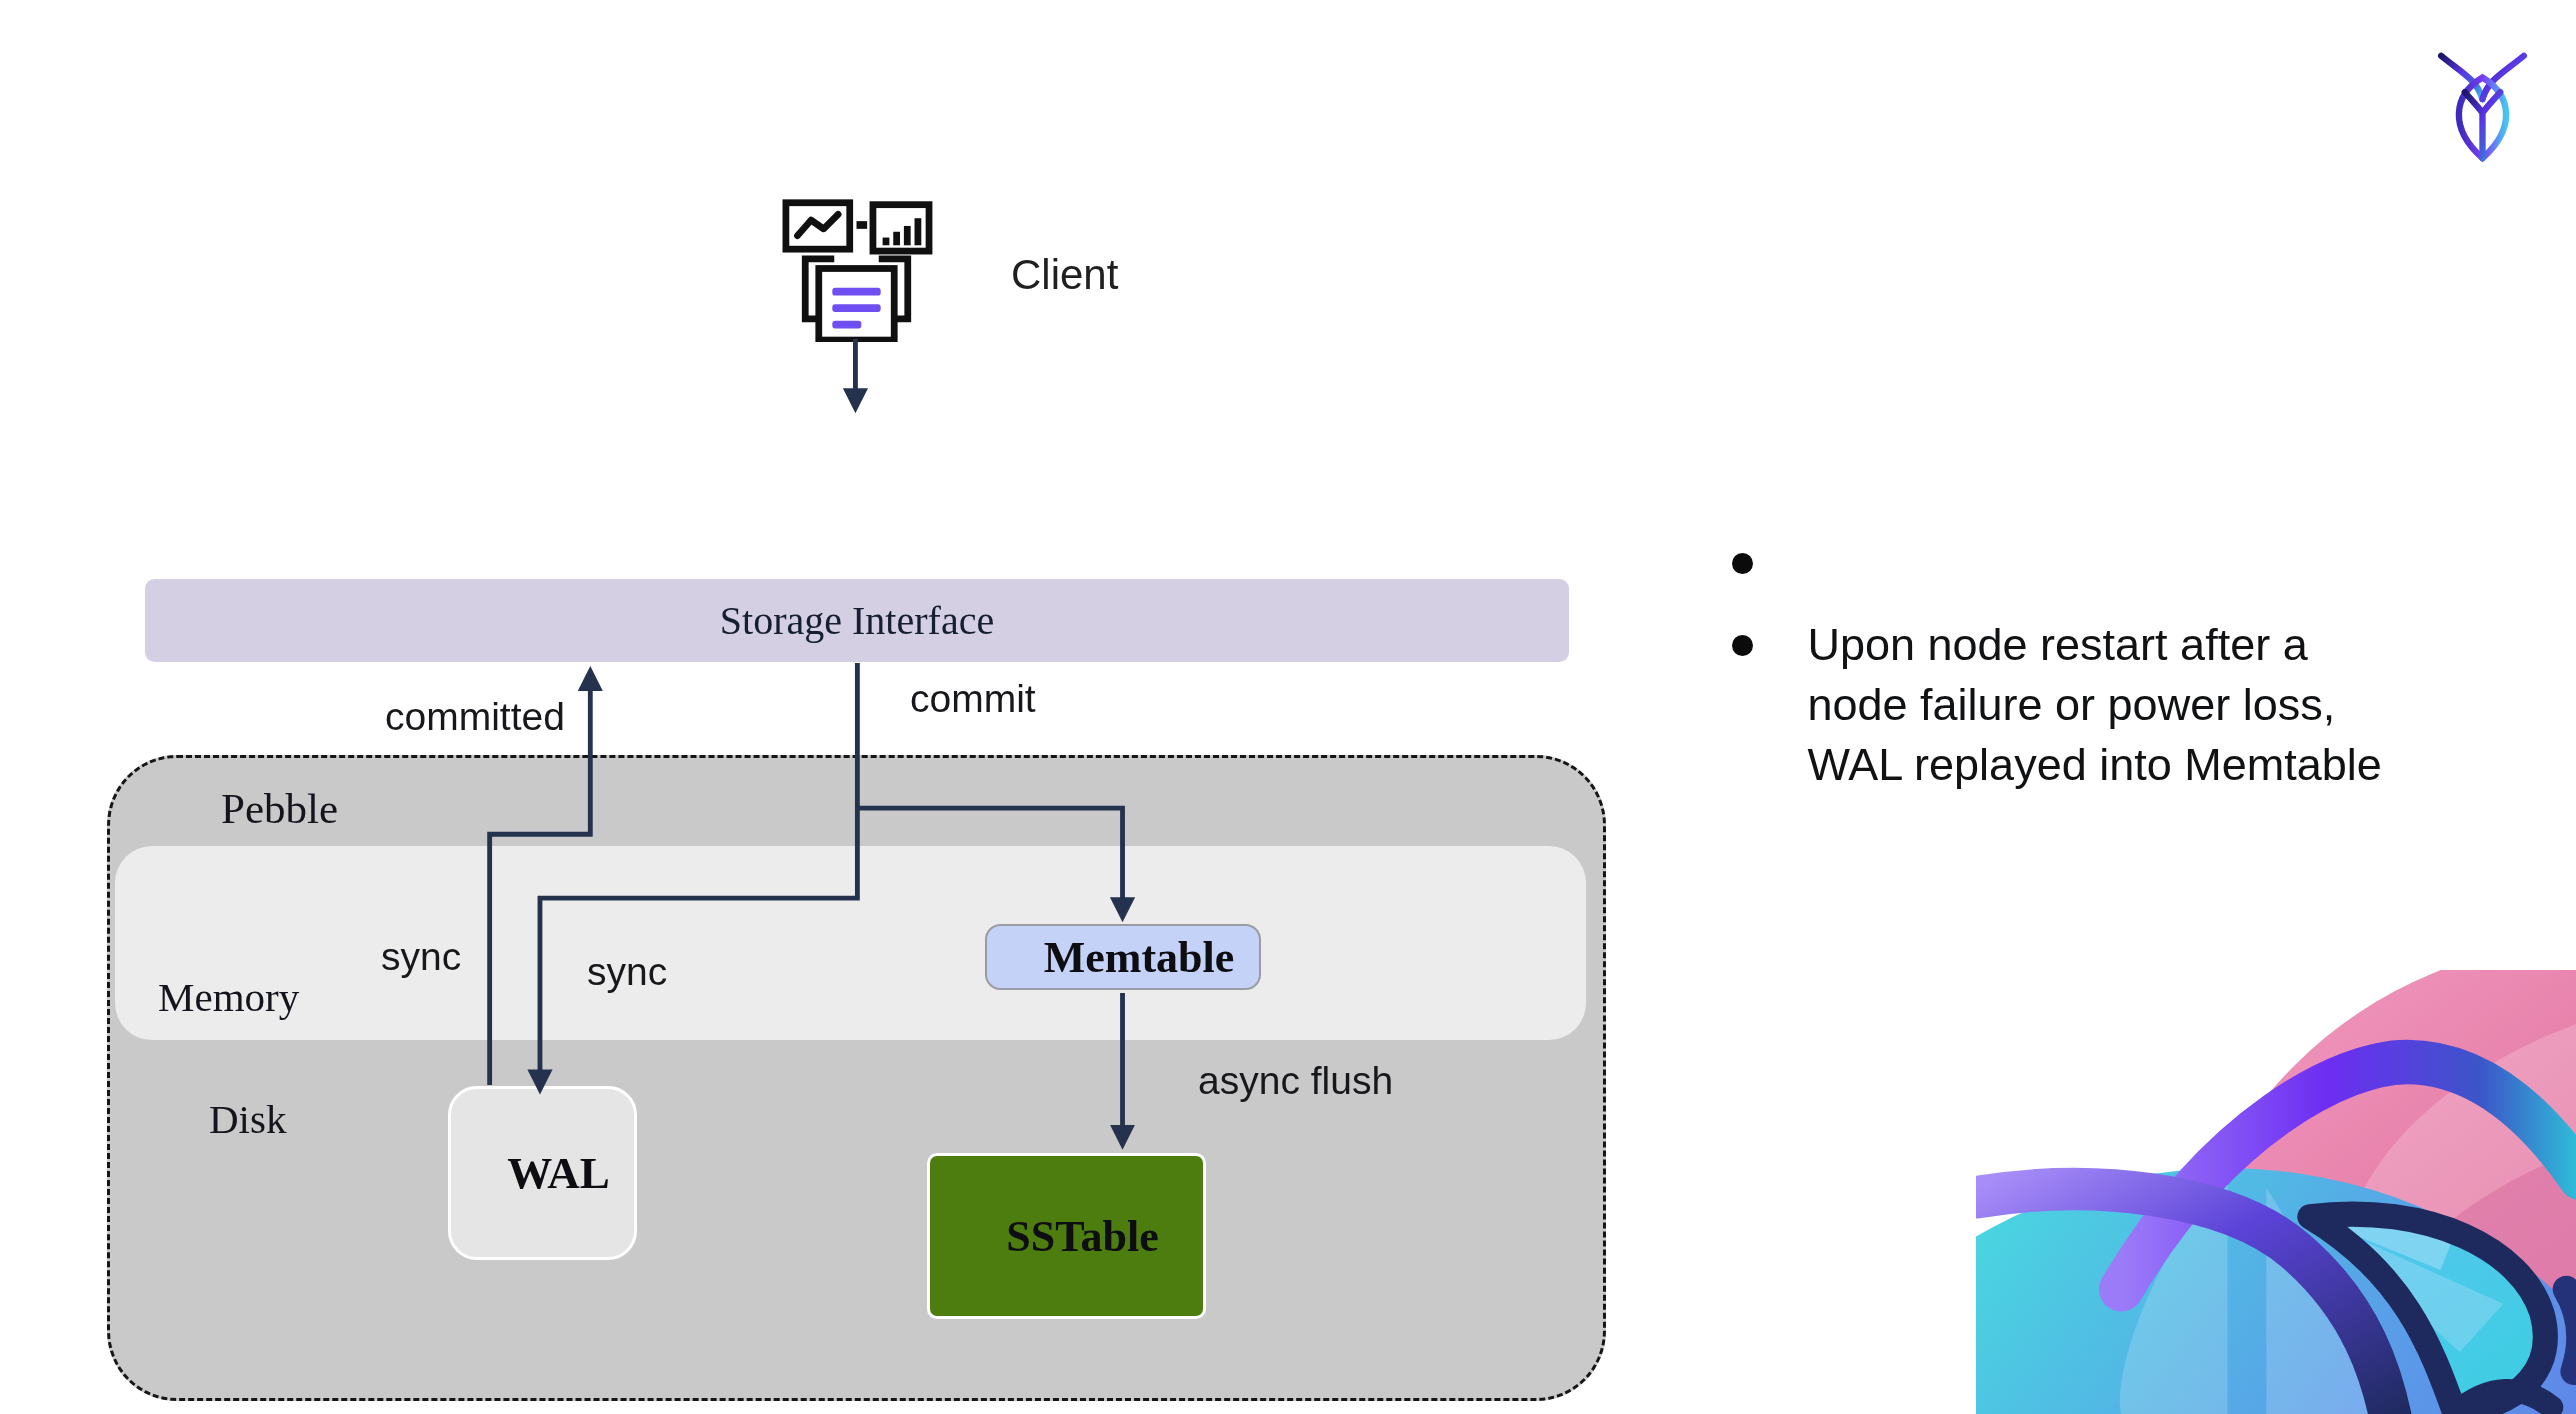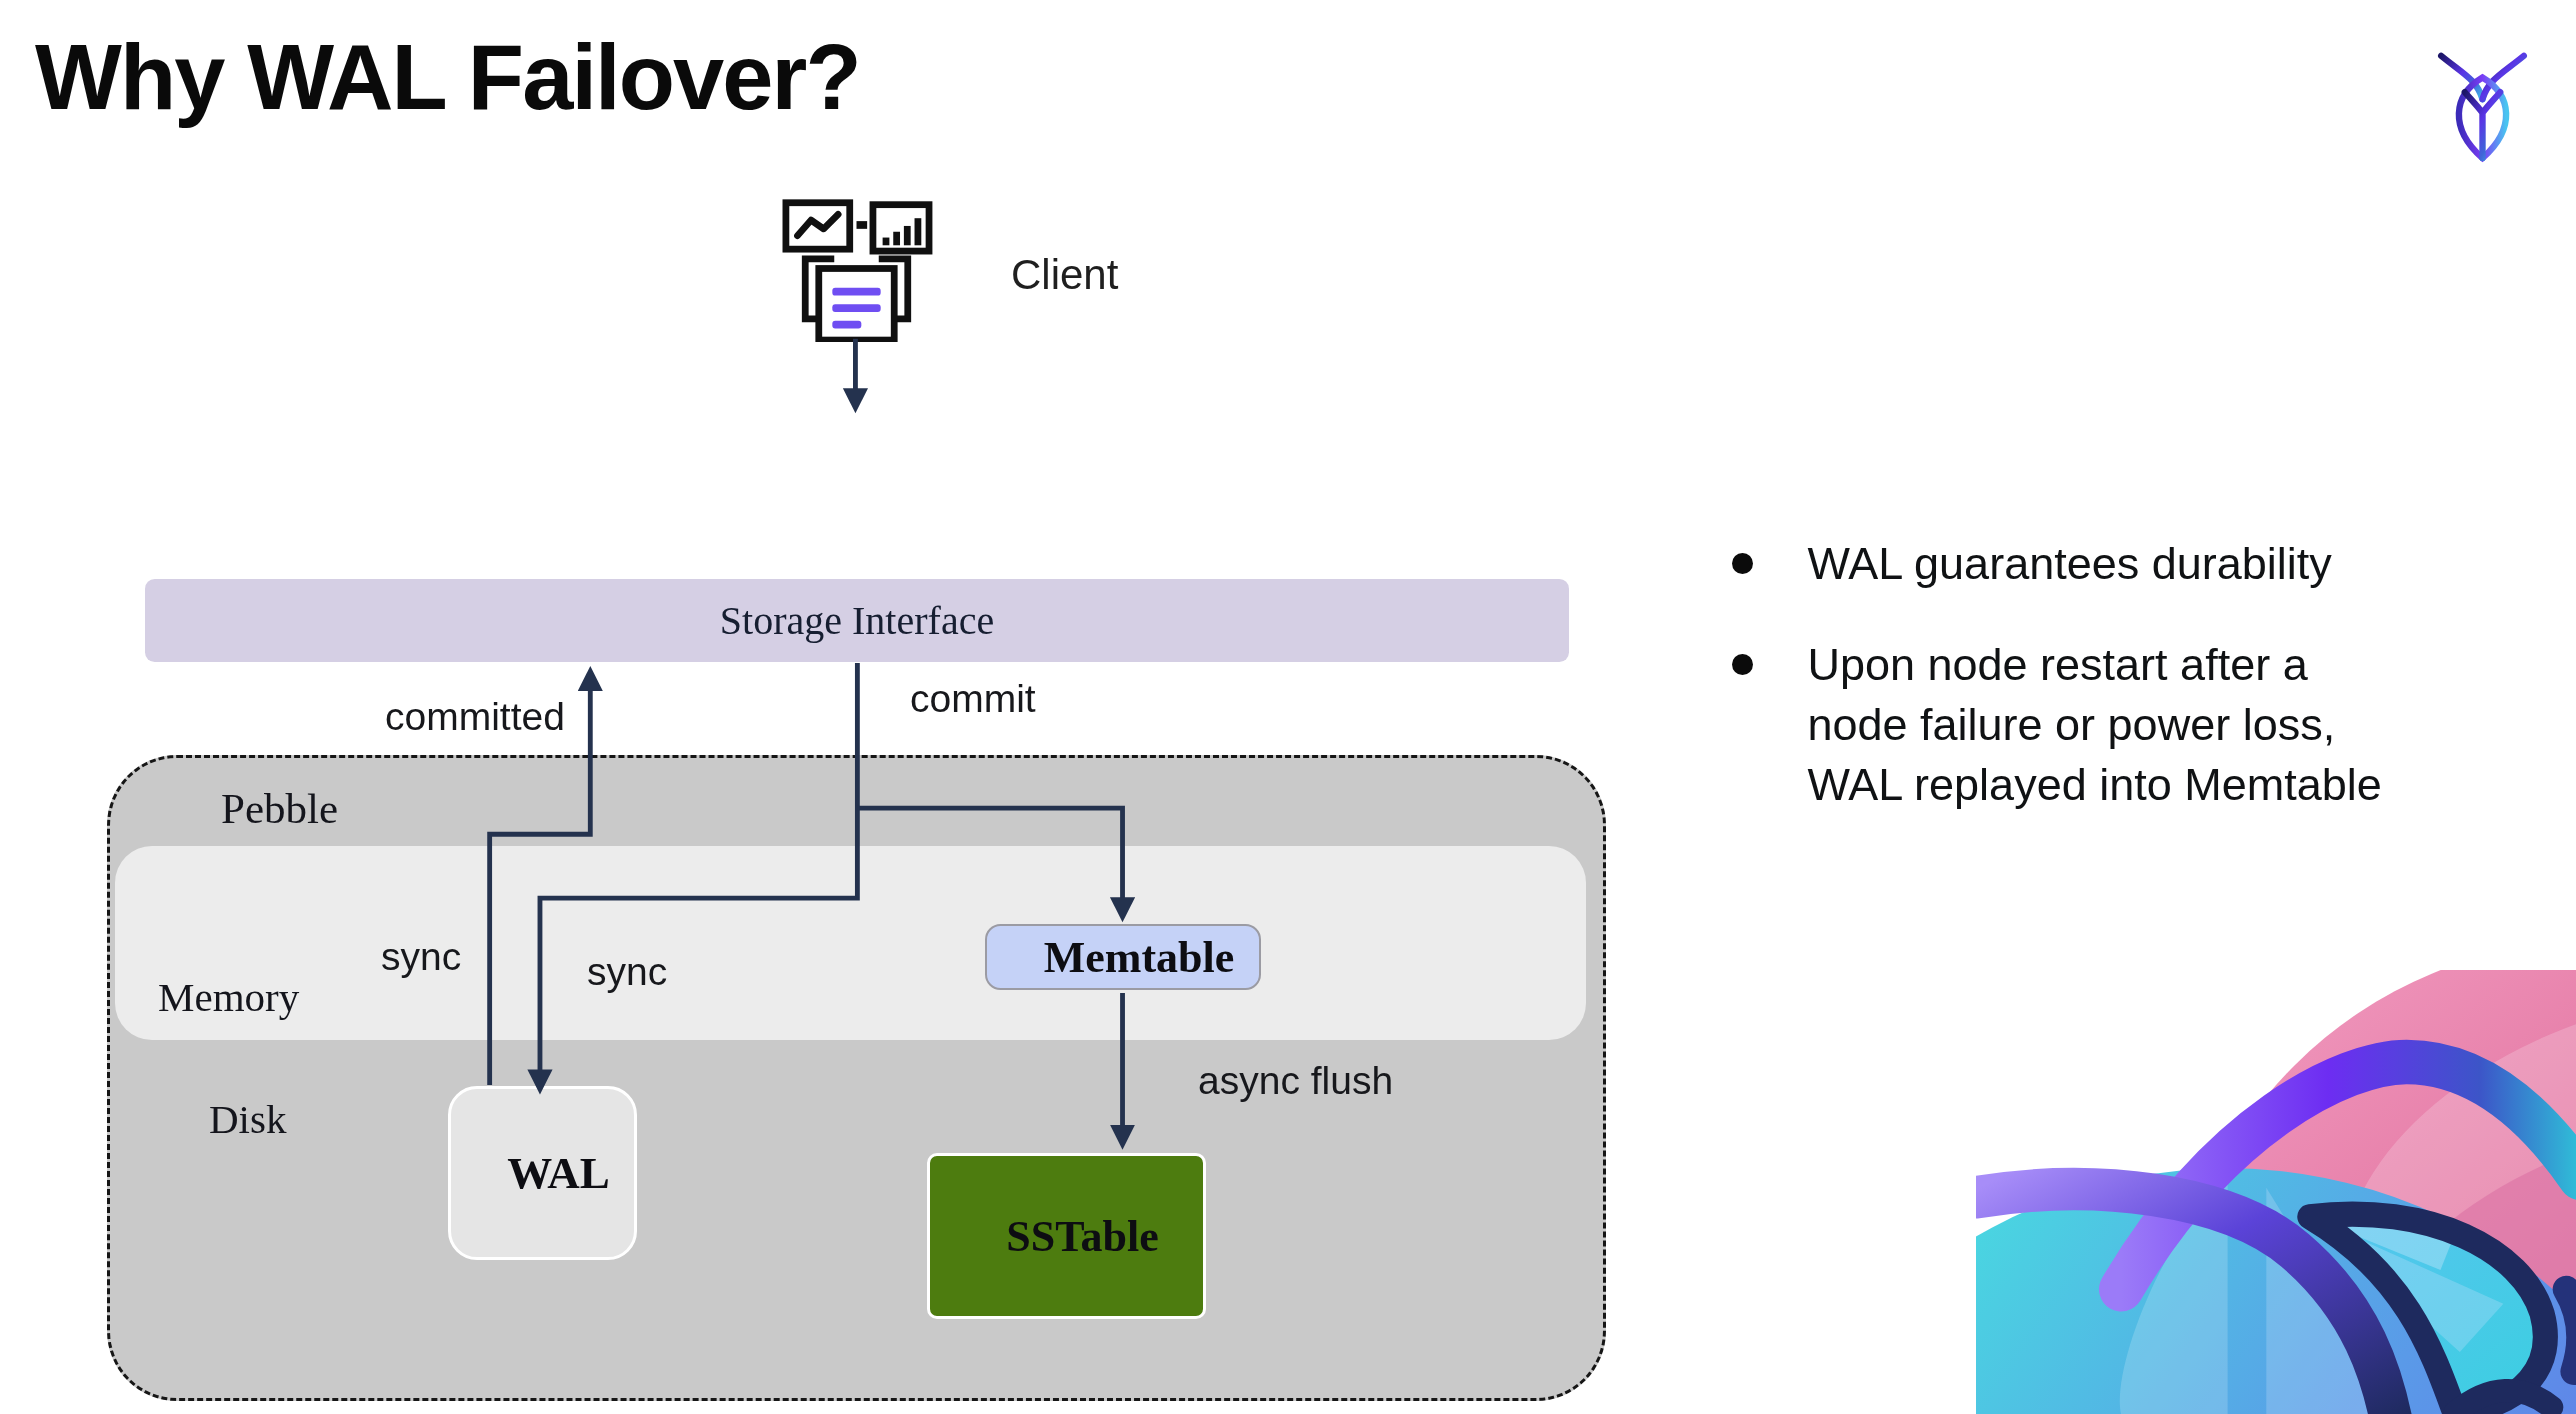--- a/index.html
+++ b/index.html
@@ -93,21 +93,20 @@
     font-size:45px;line-height:60px;color:#101214;white-space:pre-line;
   }
   
   .brand-graphic{position:absolute;left:1976px;top:970px;width:600px;height:445px;z-index:0;}
 </style>
 </head>
 <body>
 
 <div class="slide">
 
-  <div class="title">Why WAL Failover?</div>
 
   <svg class="logo" viewBox="0 0 100 118">
     <defs>
       <linearGradient id="lg-logo" x1="0" y1="0" x2="1" y2="1">
         <stop offset="0" stop-color="#1c1668"></stop>
         <stop offset="0.45" stop-color="#5a35e6"></stop>
         <stop offset="0.72" stop-color="#3f66d8"></stop>
         <stop offset="1" stop-color="#43c0ee"></stop>
       </linearGradient>
       <linearGradient id="lg-logo2" x1="0" y1="0" x2="1" y2="0">
@@ -179,21 +178,20 @@
 
   <span class="edge-label lbl-committed">committed</span>
   <span class="edge-label lbl-commit">commit</span>
   <span class="edge-label lbl-sync-left">sync</span>
   <span class="edge-label lbl-sync-right">sync</span>
   <span class="edge-label lbl-async">async flush</span>
 
   <div class="bullets">
     <div class="bullet-item">
       <span class="bullet-dot"></span>
-      <span class="bullet-text">WAL guarantees durability</span>
     </div>
     <div class="bullet-item">
       <span class="bullet-dot"></span>
       <span class="bullet-text">Upon node restart after a
 node failure or power loss,
 WAL replayed into Memtable</span>
     </div>
   </div>
 
   <svg class="brand-graphic" viewBox="0 0 620 460">

